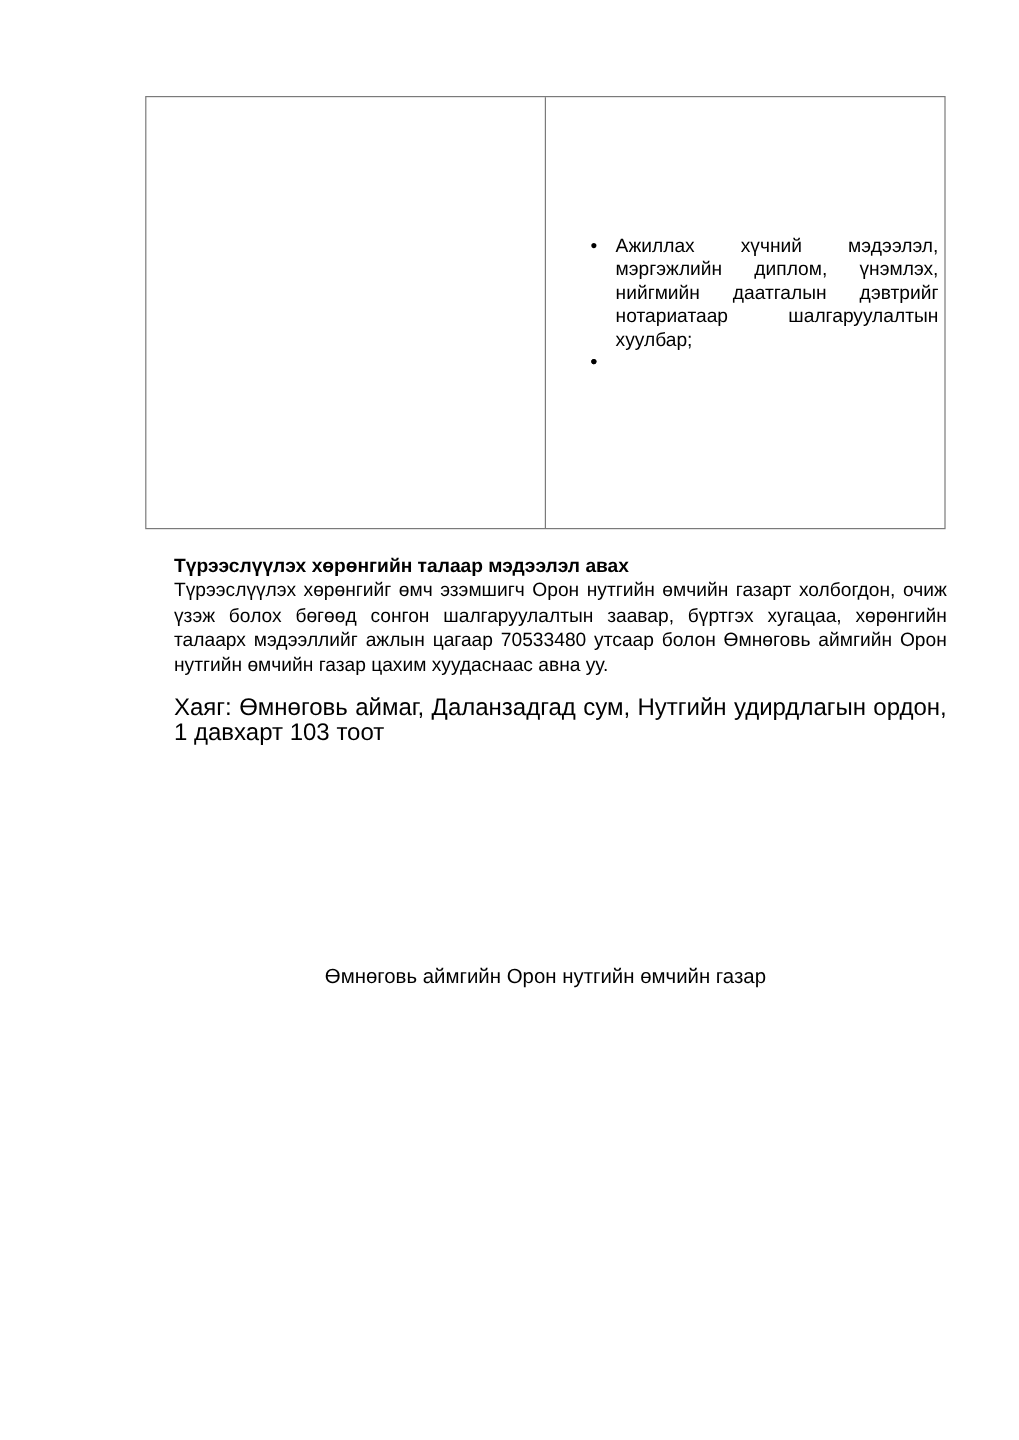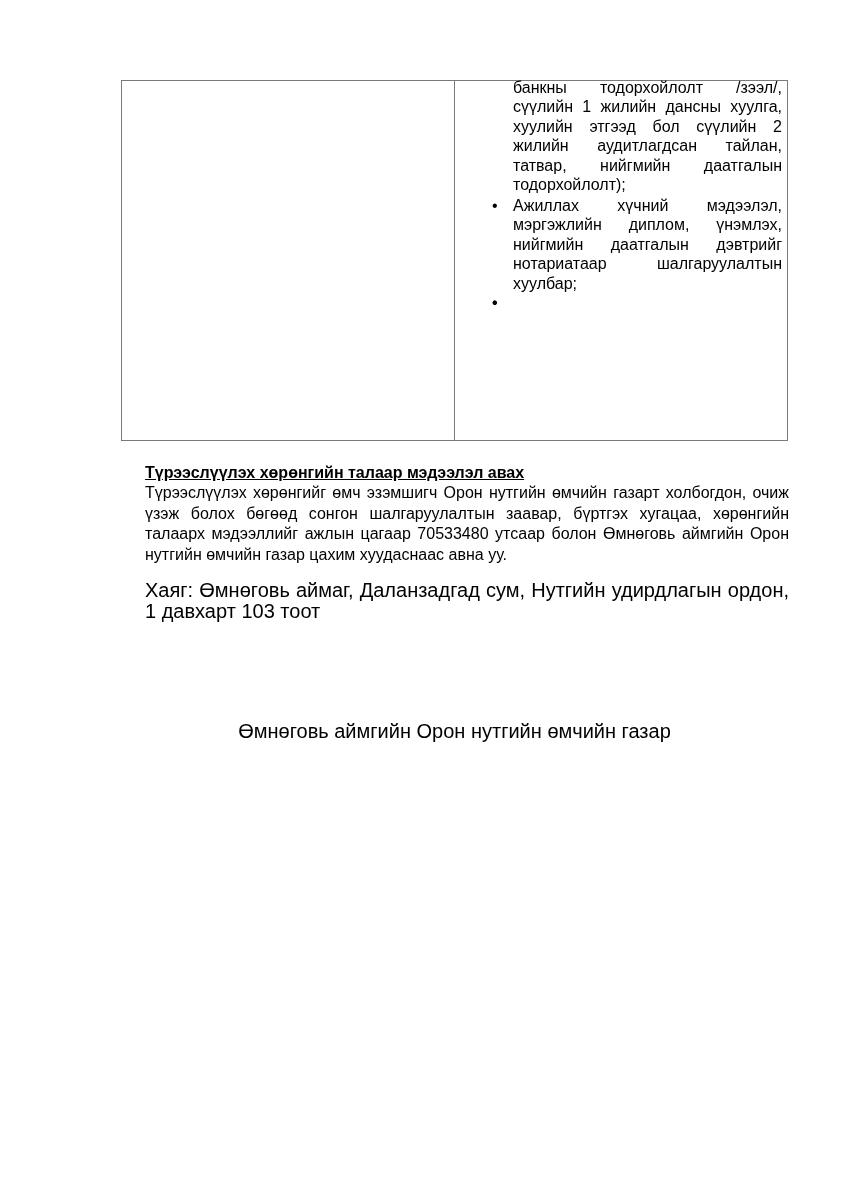--- a/index.html
+++ b/index.html
@@ -7,32 +7,31 @@
          font-family: "Liberation Sans", sans-serif; color: #000; }
   .tbl { position: absolute; left: 121px; top: 80px; width: 667px; height: 361px;
          border: 1px solid #7a7a7a; box-sizing: border-box; display: flex; }
   .cell-left { width: 333px; border-right: 1px solid #7a7a7a; box-sizing: border-box; height: 100%; }
   .cell-right { flex: 1; position: relative; }
   .txt { font-size: 16px; line-height: 19.4px; text-align: justify; }
   .cont { position: absolute; left: 58px; top: 0px; width: 269px; margin-top: -3px; }
   .blist { position: absolute; left: 37px; width: 290px; margin: 0; padding: 0; list-style: none; }
   .blist li { position: relative; padding-left: 21px; text-align: justify; }
   .blist li .bullet { position: absolute; left: 0; top: 0; }
-  .heading { position: absolute; left: 145px; top: 463px; font-size: 16px; font-weight: bold; line-height: 19.4px; text-decoration: underline; }
+  .heading { position: absolute; left: 145px; top: 463px; font-size: 16px; font-weight: bold; line-height: 19.4px; }
   .para { position: absolute; left: 145px; top: 483px; width: 644px; font-size: 16px; line-height: 20.6px; text-align: justify; }
   .addr { position: absolute; left: 145px; top: 580px; width: 644px; font-size: 20px; line-height: 20.6px; text-align: justify; }
-  .sign { position: absolute; left: 0; width: 849px; top: 722px; text-align: center; font-size: 20px; line-height: 19px; padding-left: 60px; box-sizing: border-box; }
+  .sign { position: absolute; left: 0; width: 849px; top: 804px; text-align: center; font-size: 17px; line-height: 19px; padding-left: 60px; box-sizing: border-box; }
 </style>
 </head>
 <body>
 
 <div class="tbl">
   <div class="cell-left"></div>
   <div class="cell-right">
-    <div class="txt cont">банкны тодорхойлолт /зээл/, сүүлийн 1 жилийн дансны хуулга, хуулийн этгээд бол сүүлийн 2 жилийн аудитлагдсан тайлан, татвар, нийгмийн даатгалын тодорхойлолт);</div>
     <ul class="blist txt" style="top:115px;">
       <li>
         <span class="bullet">•</span>
         <span>Ажиллах хүчний мэдээлэл, мэргэжлийн диплом, үнэмлэх, нийгмийн даатгалын дэвтрийг нотариатаар шалгаруулалтын хуулбар;</span>
       </li>
       <li>
         <span class="bullet">•</span>
       </li>
       <li>
         <span class="bullet">•</span>

